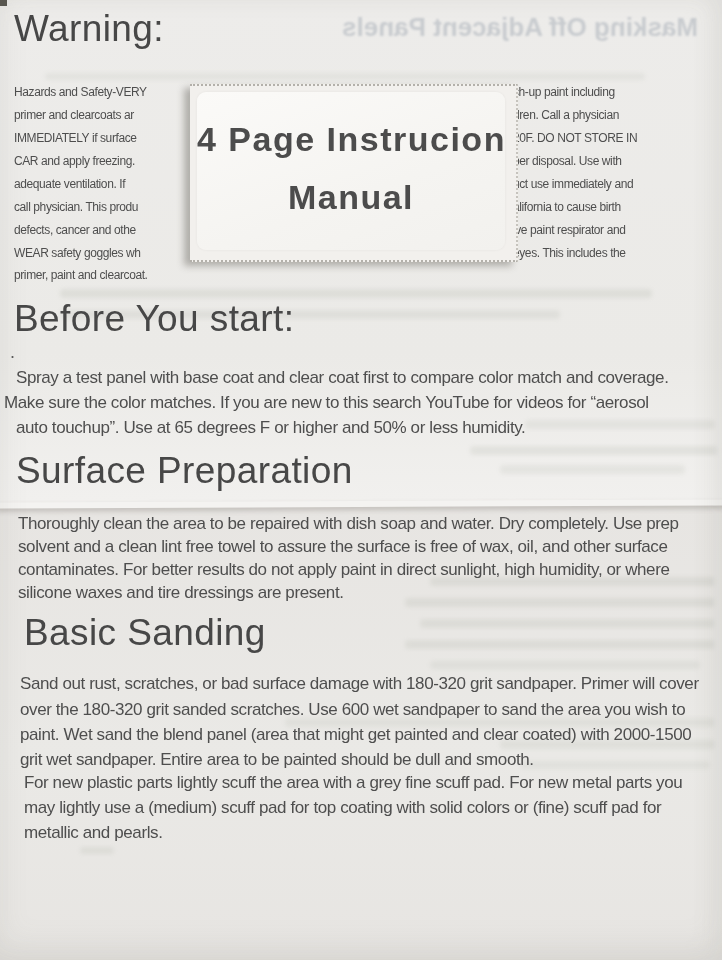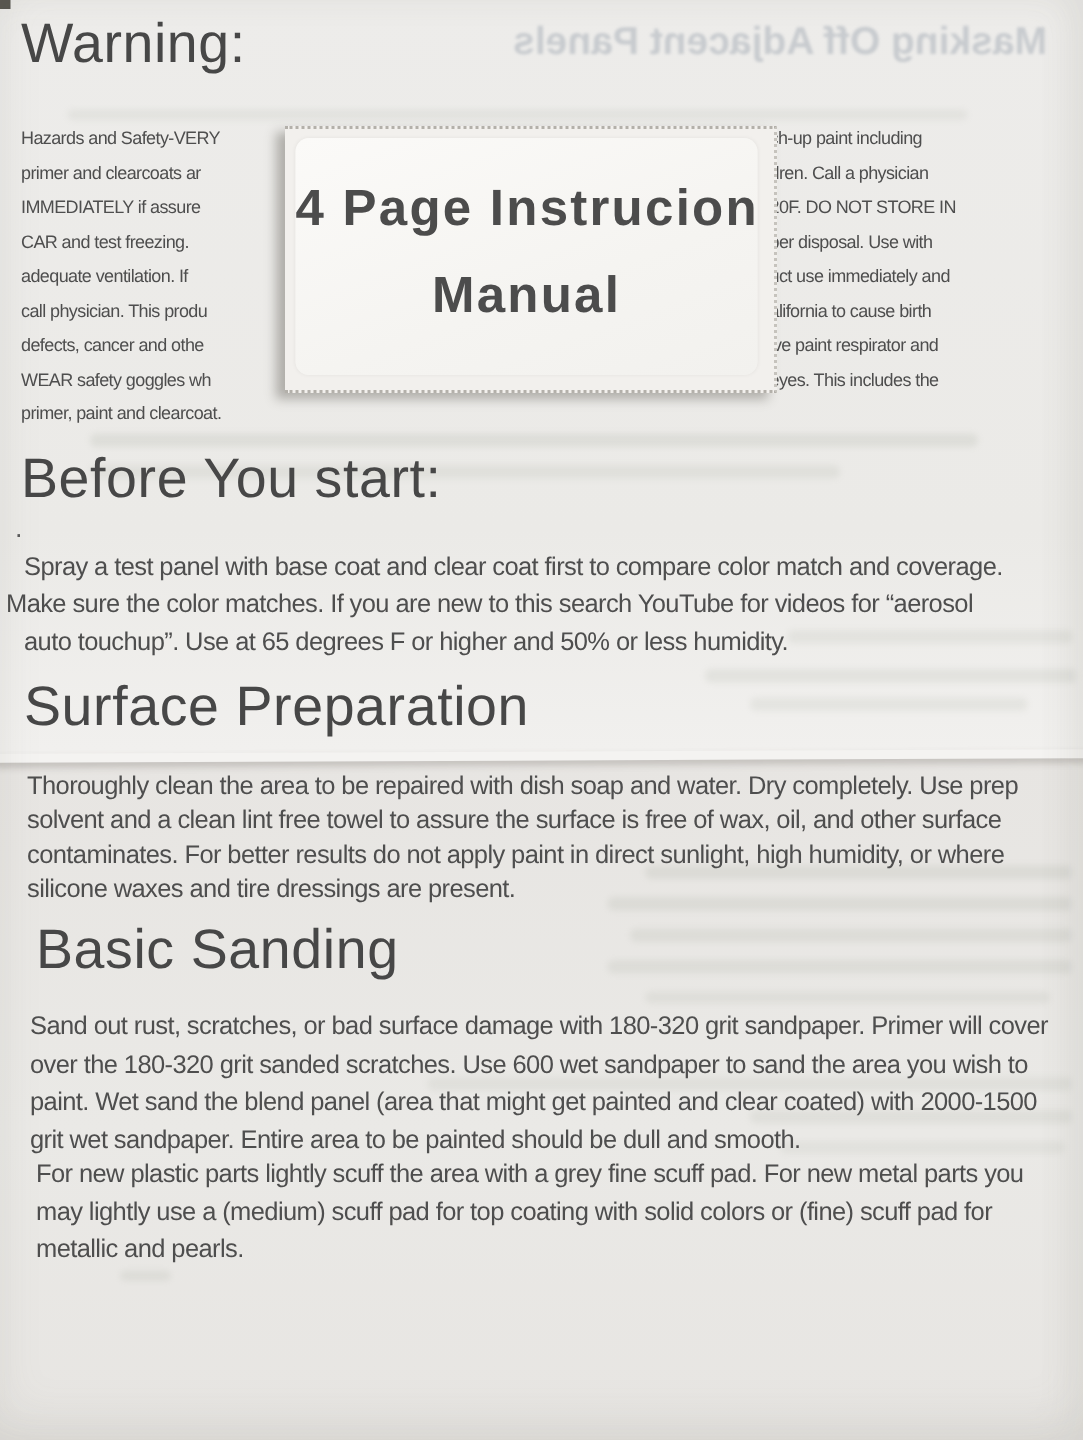--- a/index.html
+++ b/index.html
@@ -72,25 +72,25 @@
 
   <div class="wline" style="top:85px">
     <span>Hazards and Safety-VERY</span>
     <span class="fr">ch-up paint including</span>
   </div>
   <div class="wline" style="top:108px">
     <span>primer and clearcoats ar</span>
     <span class="fr">dren. Call a physician</span>
   </div>
   <div class="wline" style="top:131px">
-    <span>IMMEDIATELY if assure</span>
+    <span>IMMEDIATELY if surface</span>
     <span class="fr">20F. DO NOT STORE IN</span>
   </div>
   <div class="wline" style="top:154px">
-    <span>CAR and test freezing.</span>
+    <span>CAR and apply freezing.</span>
     <span class="fr">per disposal. Use with</span>
   </div>
   <div class="wline" style="top:177px">
     <span>adequate ventilation. If</span>
     <span class="fr">uct use immediately and</span>
   </div>
   <div class="wline" style="top:200px">
     <span>call physician. This produ</span>
     <span class="fr">alifornia to cause birth</span>
   </div>

